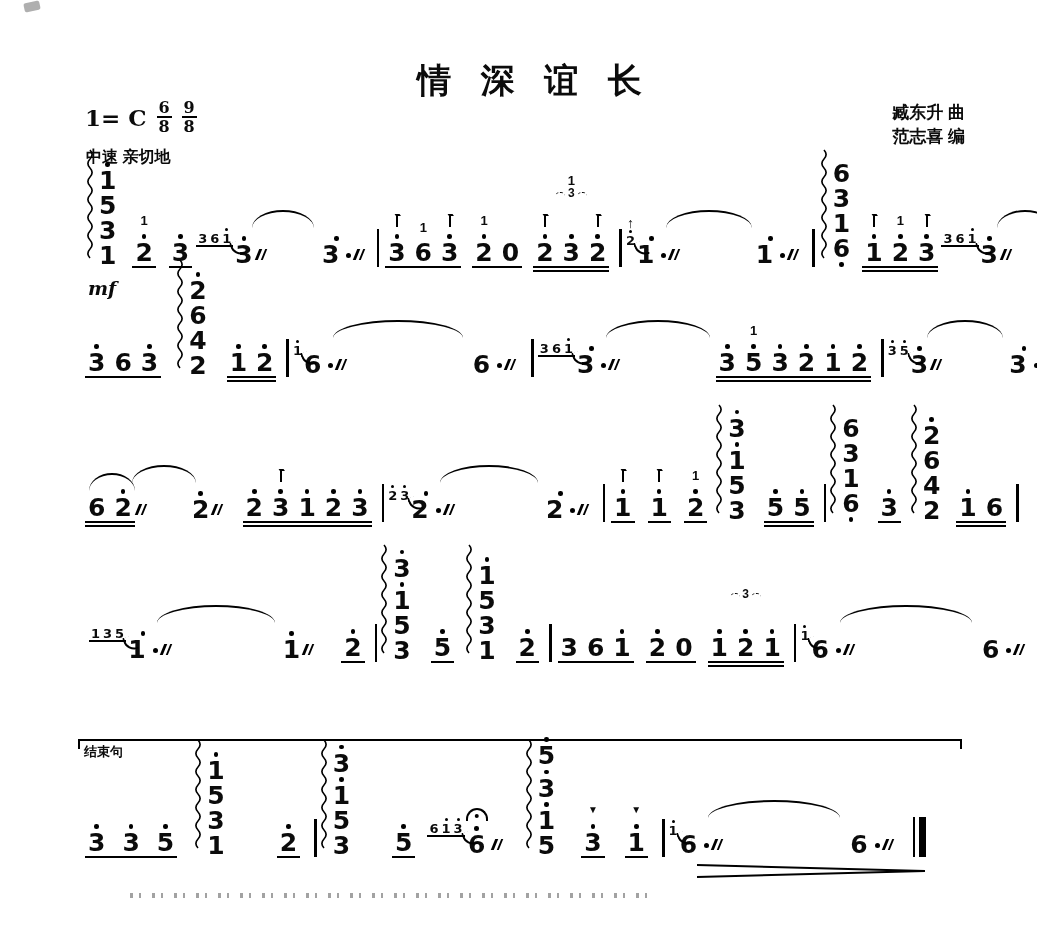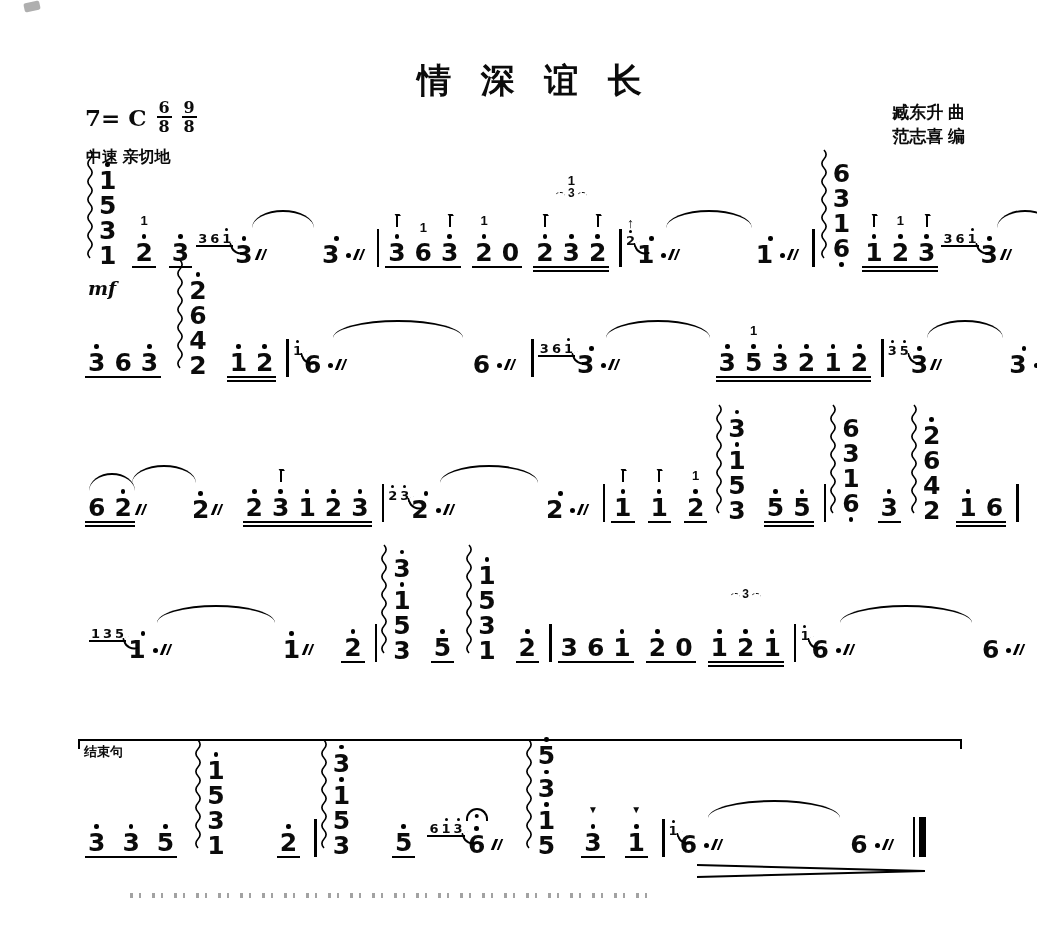--- a/index.html
+++ b/index.html
@@ -86,21 +86,21 @@
            #333 9px 11px,transparent 11px 22px);filter:blur(.4px);}
 </style>
 </head>
 <body>
 
 <div class="smudge"></div>
 
 <div class="title">情 深 谊 长</div>
 
 <div class="keyblock">
-  <span class="keysig">7= C</span>
+  <span class="keysig">1= C</span>
   <span class="frac">
     <span>6</span>
     <span class="bar"></span>
     <span>8</span>
   </span>
   <span class="frac">
     <span>9</span>
     <span class="bar"></span>
     <span>8</span>
   </span>

